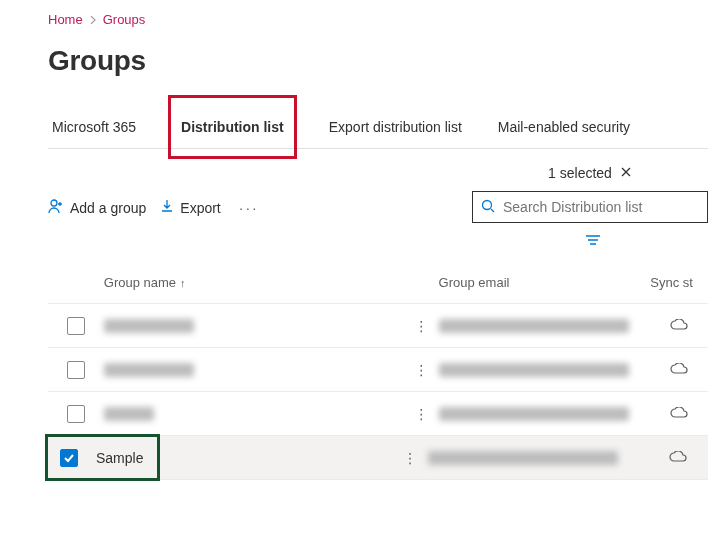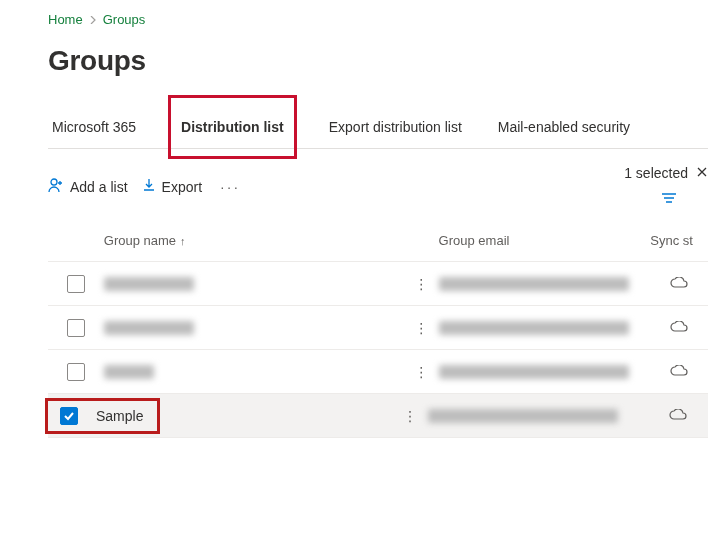--- a/index.html
+++ b/index.html
@@ -8,21 +8,21 @@
     font-size: 14px;
     color: #323130;
     background: #fff;
     width: 708px;
     height: 533px;
     overflow: hidden;
   }
   .page { padding: 12px 0 0 48px; }
   .breadcrumb {
     display: flex; align-items: center; gap: 6px;
-    font-size: 13px; color: #15803d;
+    font-size: 13px; color: #be185d;
     margin-bottom: 18px;
   }
   .breadcrumb .chev { color: #a19f9d; }
   .page-title {
     font-size: 28px; font-weight: 700; letter-spacing: -0.3px;
     margin-bottom: 28px;
   }
   .tabs {
     display: flex; gap: 28px; align-items: center;
     border-bottom: 1px solid #e1dfdd;
@@ -98,24 +98,24 @@
   .checkbox svg { display:none; }
   .blur-text {
     display:inline-block; background: #bdbdbd; color: transparent;
     border-radius: 2px; filter: blur(3px); height: 14px;
   }
   .blur-name { width: 90px; }
   .blur-email { width: 190px; }
   .vmenu { color: #605e5c; cursor:pointer; }
   .cloud { color:#605e5c; }
   .sel-highlight {
-    border: 3px solid #b91c1c;
+    border: 3px solid #14532d;
     margin: -3px 7px -3px -3px;
     padding: 0 14px 0 0;
-    display:flex; align-items:center; height:36px;
+    display:flex; align-items:center; height:47px;
   }
   .sel-highlight .checkbox { margin: 0 18px 0 12px; }
   .name-text { font-weight: 400; }
 </style>
 </head>
 <body>
 
 <div class="page">
   <div class="breadcrumb">
     <span>Home</span>
@@ -138,41 +138,50 @@
 
   <div class="toolbar">
     <div class="btn">
       <span>
         <svg width="16" height="16" viewBox="0 0 16 16" fill="none" stroke="#0078d4" stroke-width="1.3">
           <circle cx="6" cy="5" r="3"></circle>
             <path d="M1 15c0-3 2.5-5 5-5s5 2 5 5"></path>
           <path d="M12 4v4M10 6h4"></path>
         </svg>
       </span>
-      <span>Add a list</span>
+      <span>Add a group</span>
     </div>
     <div class="btn">
       <span>
         <svg width="14" height="14" viewBox="0 0 14 14" fill="none" stroke="#0078d4" stroke-width="1.3">
           <path d="M7 1v8M4 6l3 3 3-3M2 12h10"></path>
         </svg>
       </span>
       <span>Export</span>
     </div>
     <span class="more-dots">···</span>
 
     <div class="toolbar-right">
       <div class="selected-pill">
         <span>1 selected</span>
         <span class="clear-x">
           <svg width="12" height="12" viewBox="0 0 12 12" stroke="#323130" stroke-width="1.3">
               <path d="M2 2l8 8M10 2l-8 8"></path>
             </svg>
         </span>
       </div>
+      <div class="searchbox">
+        <span>
+          <svg width="14" height="14" viewBox="0 0 14 14" fill="none" stroke="#0078d4" stroke-width="1.3">
+            <circle cx="6" cy="6" r="4.5"></circle>
+              <path d="M10 10l3 3"></path>
+          </svg>
+        </span>
+        <input type="text" placeholder="Search Distribution list" style="">
+      </div>
       <span class="filter-icon">
         <svg width="16" height="14" viewBox="0 0 16 14" stroke="#0078d4" stroke-width="1.5">
             <path d="M1 3h14M3 7h10M5 11h6"></path>
           </svg>
       </span>
     </div>
   </div>
 
   <div class="table">
     <div class="thead">

